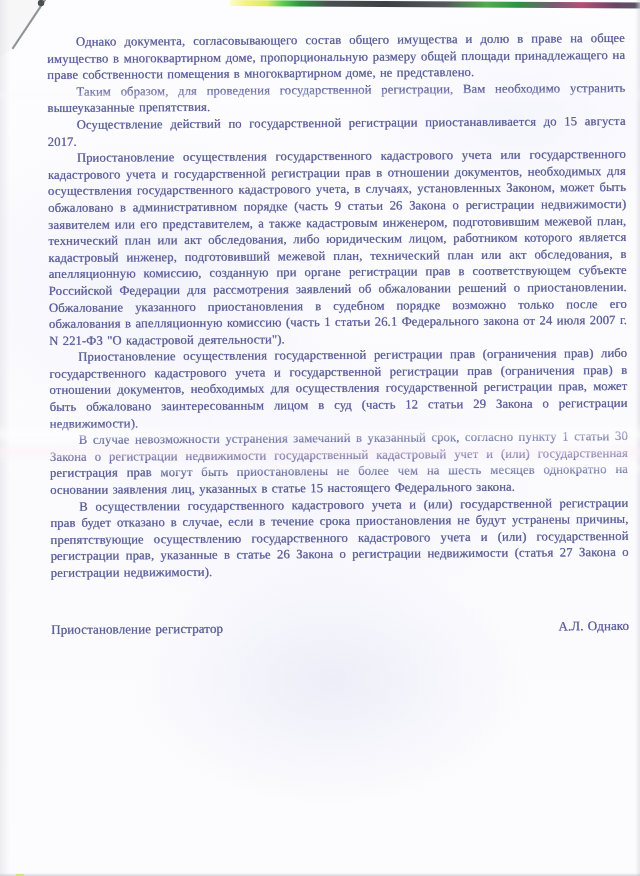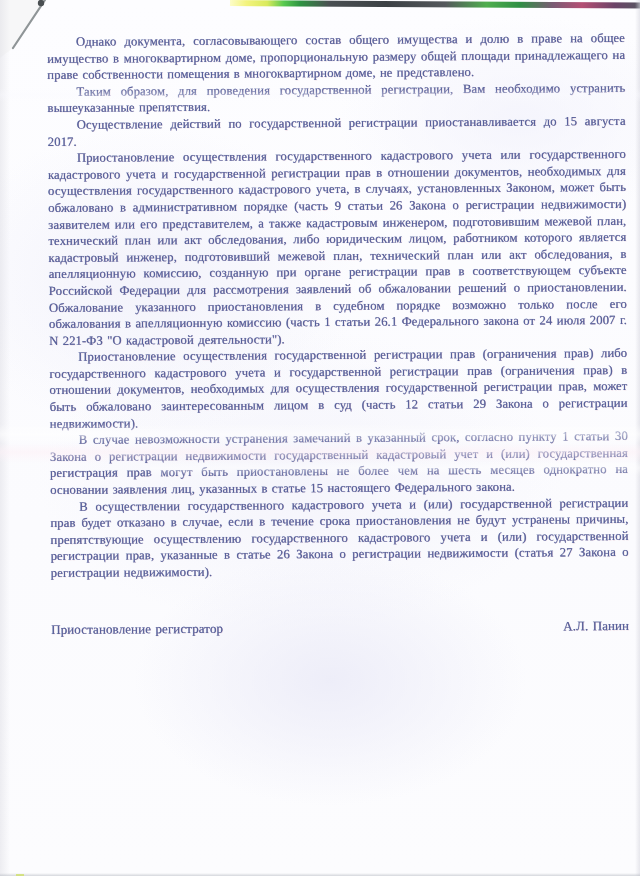--- a/index.html
+++ b/index.html
@@ -98,21 +98,21 @@
     <p>Однако документа, согласовывающего состав общего имущества и долю в праве на общее имущество в многоквартирном доме, пропорциональную размеру общей площади принадлежащего на праве собственности помещения в многоквартирном доме, не представлено.</p>
     <p>Таким образом, для проведения государственной регистрации, Вам необходимо устранить вышеуказанные препятствия.</p>
     <p>Осуществление действий по государственной регистрации приостанавливается до 15 августа 2017.</p>
     <p>Приостановление осуществления государственного кадастрового учета или государственного кадастрового учета и государственной регистрации прав в отношении документов, необходимых для осуществления государственного кадастрового учета, в случаях, установленных Законом, может быть обжаловано в административном порядке (часть 9 статьи 26 Закона о регистрации недвижимости) заявителем или его представителем, а также кадастровым инженером, подготовившим межевой план, технический план или акт обследования, либо юридическим лицом, работником которого является кадастровый инженер, подготовивший межевой план, технический план или акт обследования, в апелляционную комиссию, созданную при органе регистрации прав в соответствующем субъекте Российской Федерации для рассмотрения заявлений об обжаловании решений о приостановлении. Обжалование указанного приостановления в судебном порядке возможно только после его обжалования в апелляционную комиссию (часть 1 статьи 26.1 Федерального закона от 24 июля 2007 г. N 221-ФЗ "О кадастровой деятельности").</p>
     <p>Приостановление осуществления государственной регистрации прав (ограничения прав) либо государственного кадастрового учета и государственной регистрации прав (ограничения прав) в отношении документов, необходимых для осуществления государственной регистрации прав, может быть обжаловано заинтересованным лицом в суд (часть 12 статьи 29 Закона о регистрации недвижимости).</p>
     <p>В случае невозможности устранения замечаний в указанный срок, согласно пункту 1 статьи 30 Закона о регистрации недвижимости государственный кадастровый учет и (или) государственная регистрация прав могут быть приостановлены не более чем на шесть месяцев однократно на основании заявления лиц, указанных в статье 15 настоящего Федерального закона.</p>
     <p>В осуществлении государственного кадастрового учета и (или) государственной регистрации прав будет отказано в случае, если в течение срока приостановления не будут устранены причины, препятствующие осуществлению государственного кадастрового учета и (или) государственной регистрации прав, указанные в статье 26 Закона о регистрации недвижимости (статья 27 Закона о регистрации недвижимости).</p>
 
     <div class="sig-row">
       <span>Приостановление регистратор</span>
-      <span>А.Л. Панин</span>
+      <span>А.Л. Однако</span>
     </div>
   </div>
 
   <div class="streak s4"></div>
   <div class="streak s1"></div>
   <div class="streak s2"></div>
   <div class="streak s3"></div>
 
   <div class="edge-bottom"></div>
   <div class="speck-bottom-left"></div>

